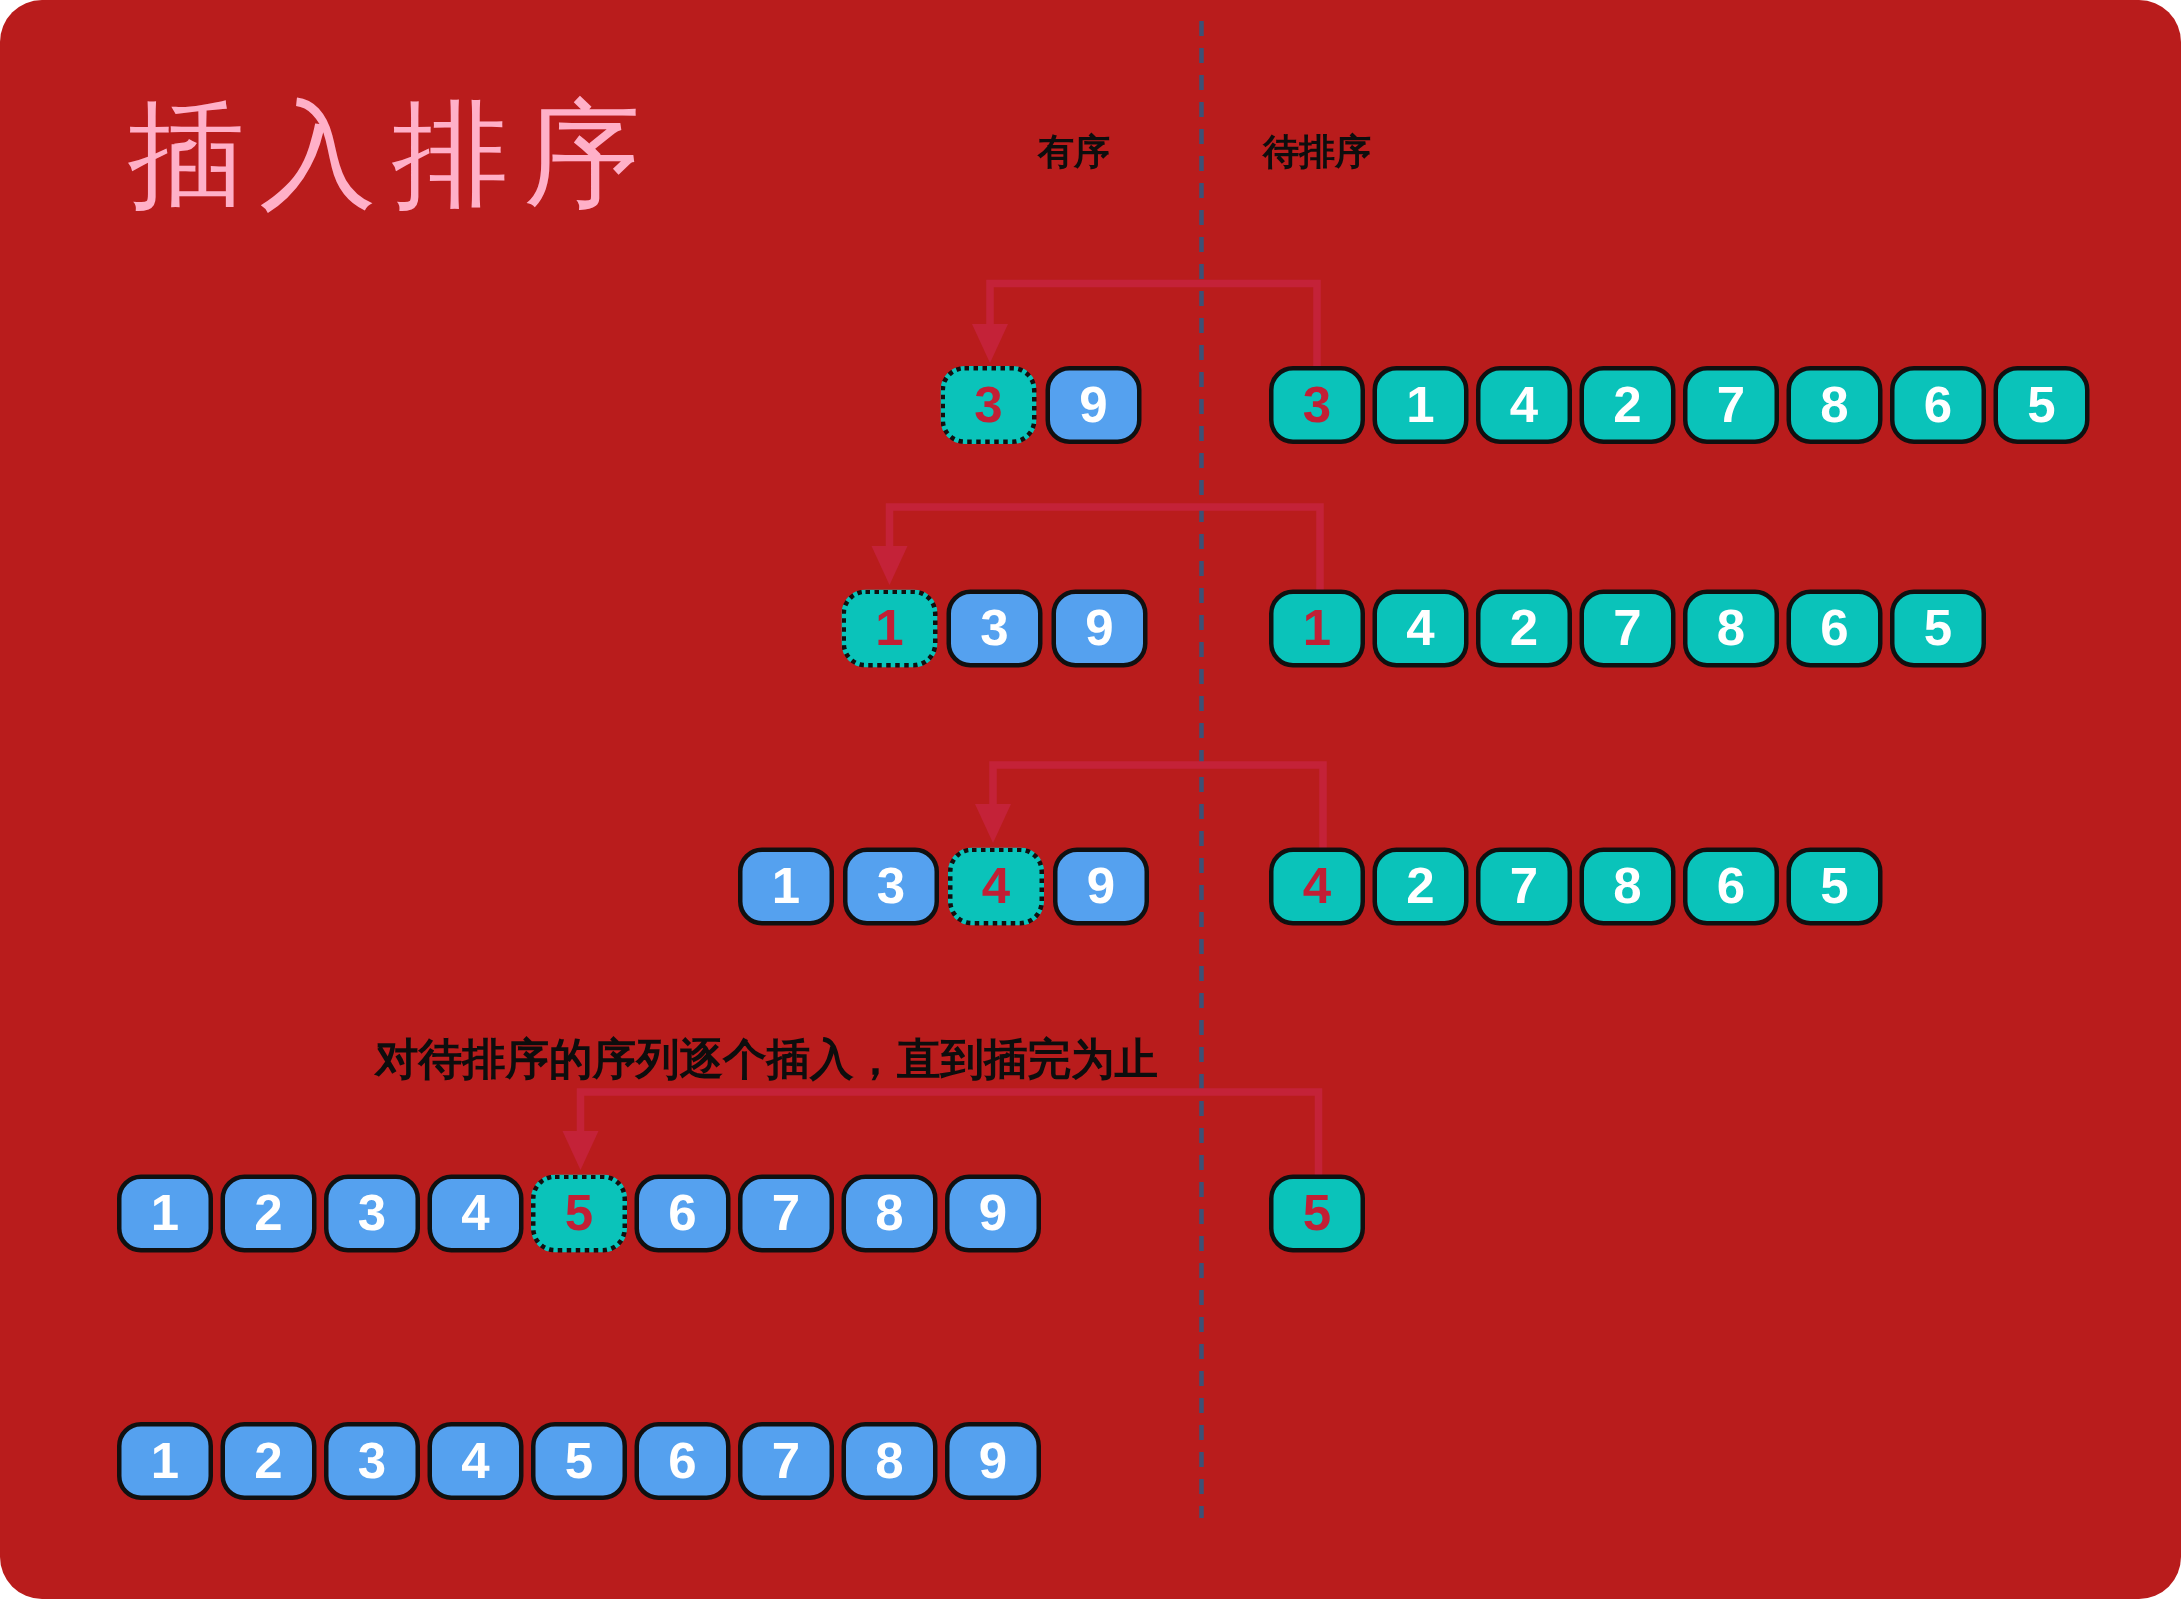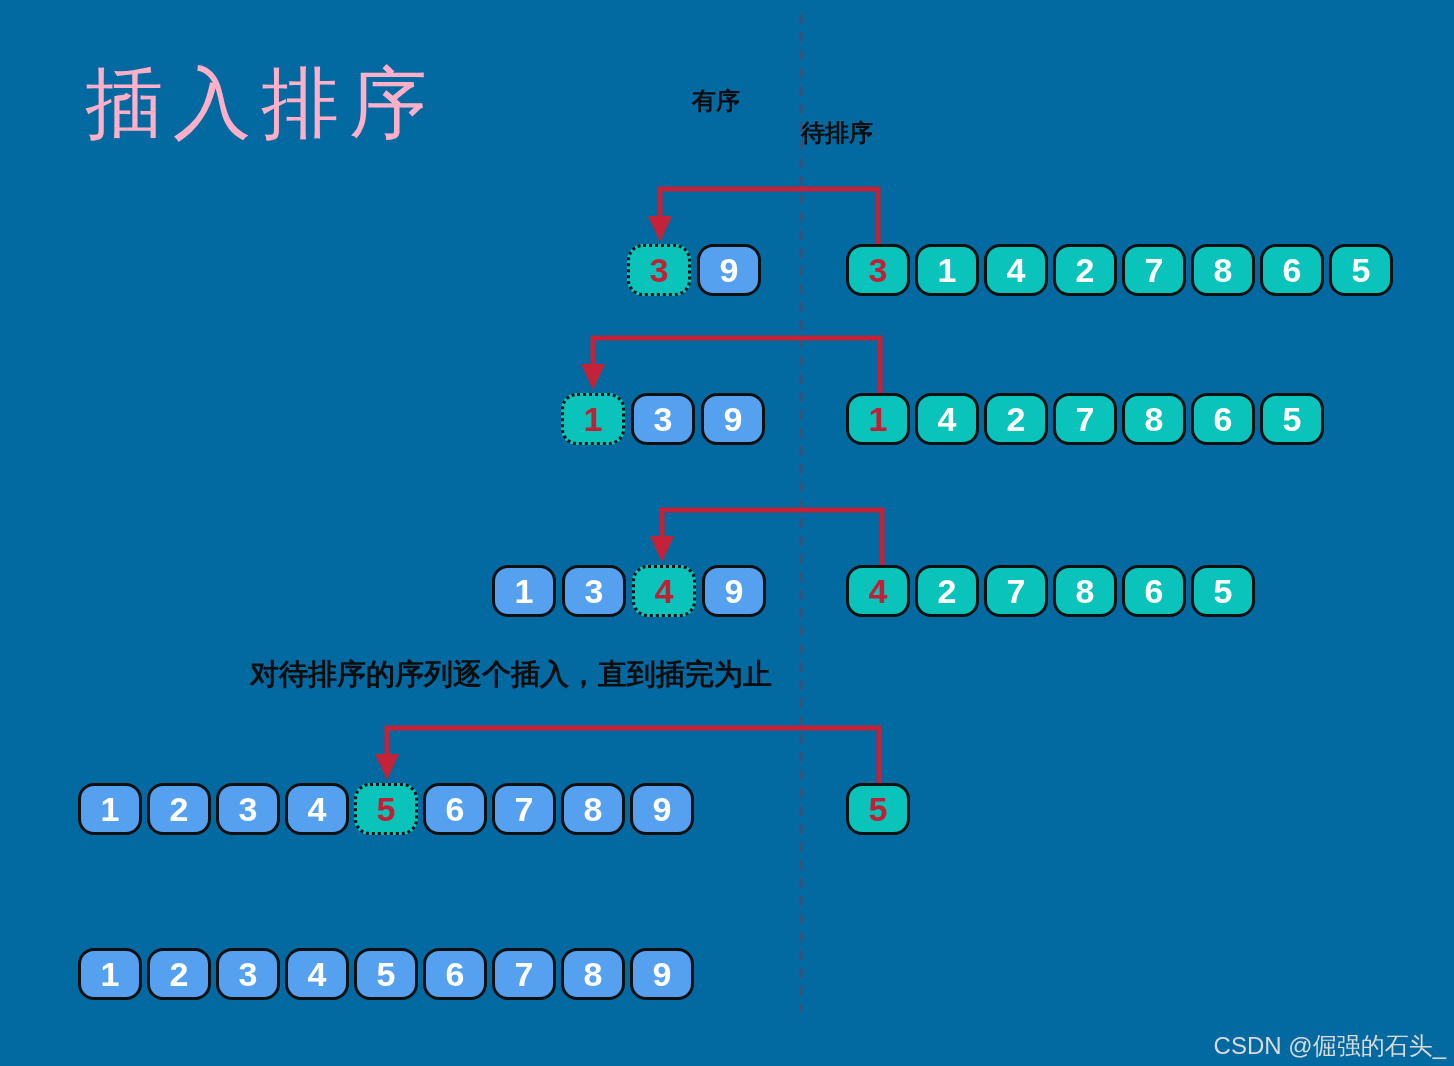--- a/index.html
+++ b/index.html
@@ -1,34 +1,35 @@
 <!DOCTYPE html>
 <html><head>
 <meta charset="utf-8">
 <style>
   html,body { margin:0; padding:0; background:#ffffff; }
   #canvas {
     position:relative; width:1454px; height:1066px;
-    background:#0369a1; overflow:hidden;
+    background:#b91c1c; overflow:hidden;
     font-family:"Liberation Sans", sans-serif;
+    border-radius:28px;
   }
   
   .title {
     position:absolute; left:85px; top:52px;
     font-family:"DejaVu Serif", serif;
     font-size:78px; font-weight:400;
     letter-spacing:10px; color:#ffb0c8;
   }
   
   .col-label {
     position:absolute; top:85px;
     font-size:24px; font-weight:700; color:#0d0d0d;
   }
   .col-label.sorted   { left:692px; }
-  .col-label.unsorted { left:801px;margin-top:32px; }
+  .col-label.unsorted { left:842px; }
   
   #overlay { position:absolute; left:0; top:0; pointer-events:none; }
   
   .row { position:absolute; display:flex; gap:5px; }
   .box {
     width:64px; height:52px; box-sizing:border-box;
     border:3px solid #101010; border-radius:16px;
     display:flex; align-items:center; justify-content:center;
     font-weight:700; font-size:34px; color:#ffffff;
     font-family:"Liberation Sans", sans-serif;
@@ -45,21 +46,21 @@
   #r3-sorted   { left:492px; top:565px; gap:6px; }
   #r3-unsorted { left:846px; top:565px; }
   #r4-sorted   { left:78px;  top:783px; }
   #r4-unsorted { left:846px; top:783px; }
   #final-row   { left:78px;  top:948px; }
   
   .caption {
     position:absolute; font-size:29px; font-weight:700; color:#0d0d0d;
     white-space:nowrap;
   }
-  #caption-progress { left:250px; top:655px; }
+  #caption-progress { left:250px; top:687px; }
   #caption-done     { left:385px; top:868px; }
   
   .watermark {
     position:absolute; right:8px; top:1030px;
     font-size:24px; color:#dadada; white-space:nowrap;
   }
 </style>
 </head>
 <body>
 
@@ -163,15 +164,14 @@
       <div class="box blue">2</div>
       <div class="box blue">3</div>
       <div class="box blue">4</div>
       <div class="box blue">5</div>
       <div class="box blue">6</div>
       <div class="box blue">7</div>
       <div class="box blue">8</div>
       <div class="box blue">9</div>
     </div>
 
-  <div class="watermark">CSDN @倔强的石头_</div>
 
 </div>
 
 </body></html>

